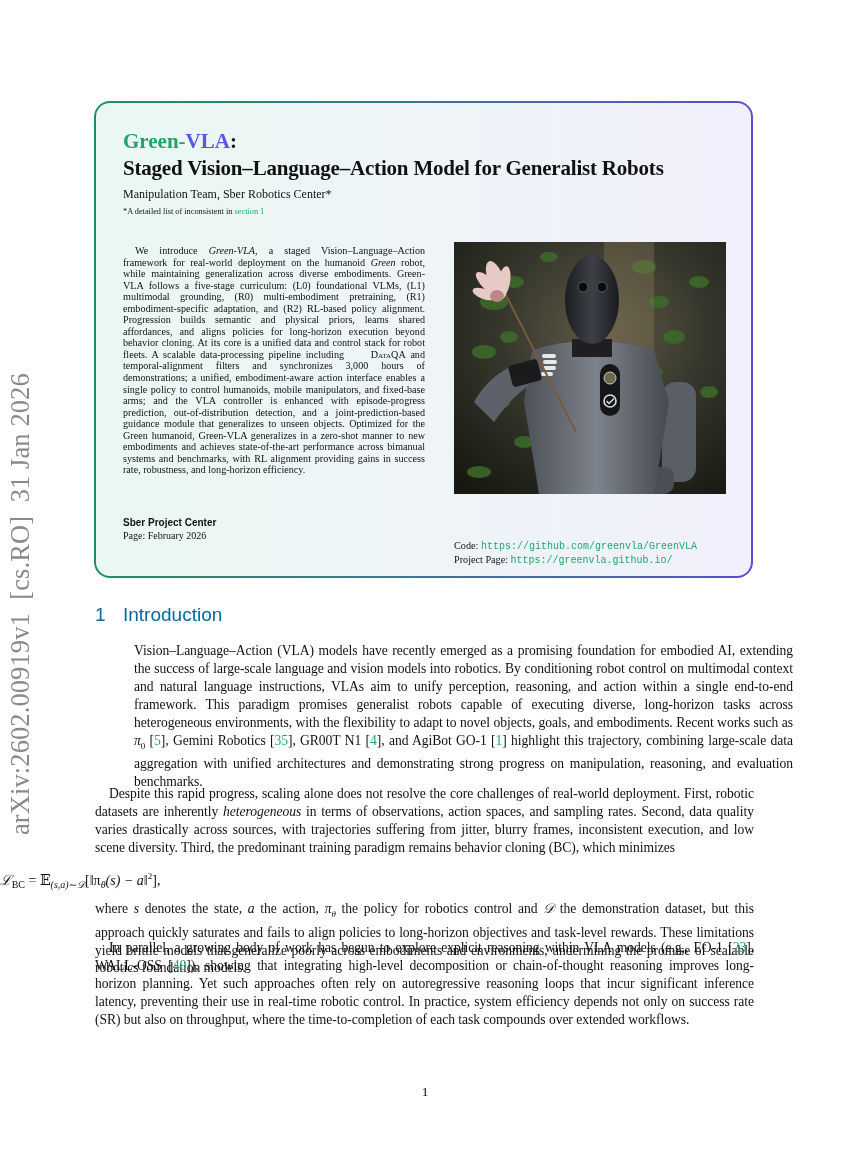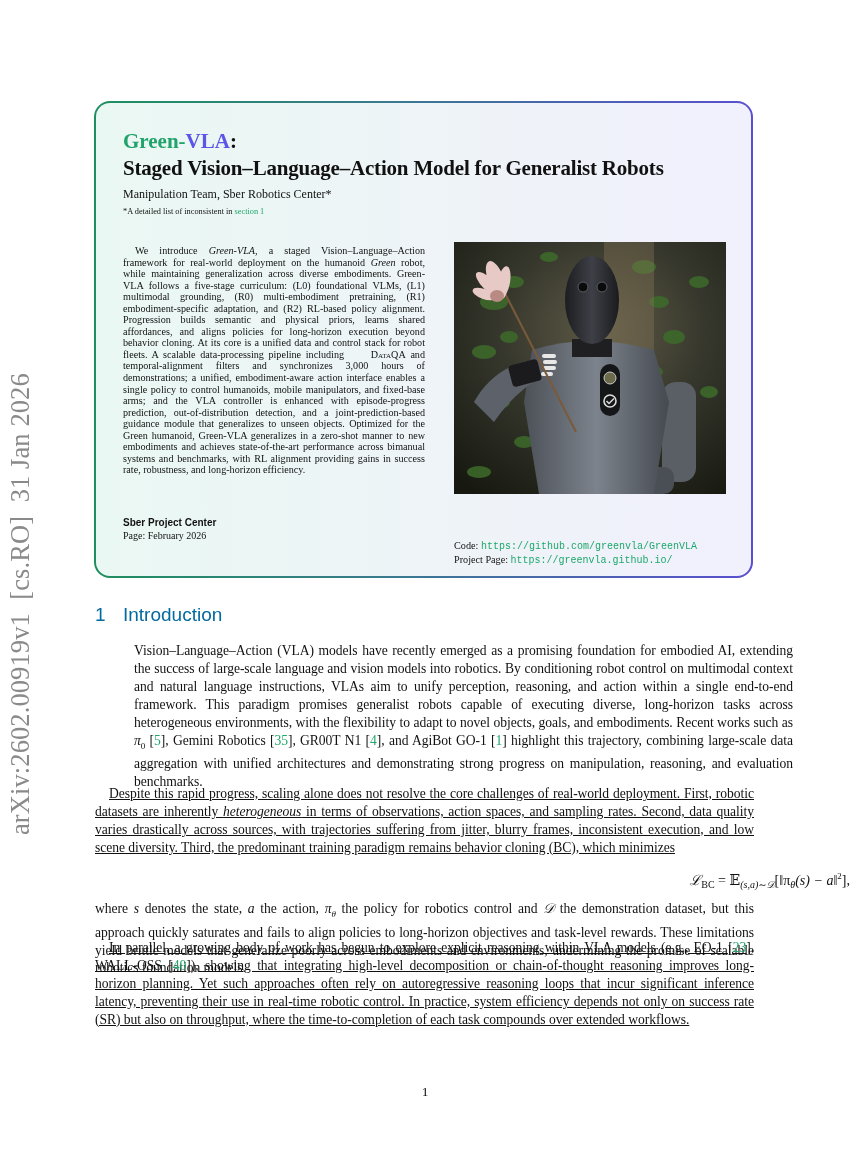--- a/index.html
+++ b/index.html
@@ -62,24 +62,24 @@
     font-family: "Liberation Sans", sans-serif; font-weight: normal; font-size: 19px;
     color: #0369a1; line-height: 22px; white-space: nowrap;
   }
   .section-heading .num { display: inline-block; width: 28px; }
 
   .body-text {
     position: absolute; left: 95px; width: 659px;
     font-size: 13.6px; line-height: 17.9px; text-align: justify;
     letter-spacing: -0.05px;
   }
-  .indent-p { text-indent: 14px; text-decoration: underline; }
+  .indent-p { text-indent: 14px; }
   .cite { color: #1ea86a; }
   .equation {
-    position: absolute; left: 0; width: 850px; top: 866px; text-align: right;
+    position: absolute; left: 0; width: 850px; top: 866px; text-align: left;
     font-size: 14px; line-height: 20px;
   }
   .page-number {
     position: absolute; left: 0; width: 850px; top: 1084px; text-align: center;
     font-size: 13.5px;
   }
   i { font-style: italic; }
   .sc { font-variant: small-caps; padding-left: 22px; }
 </style>
 </head>

